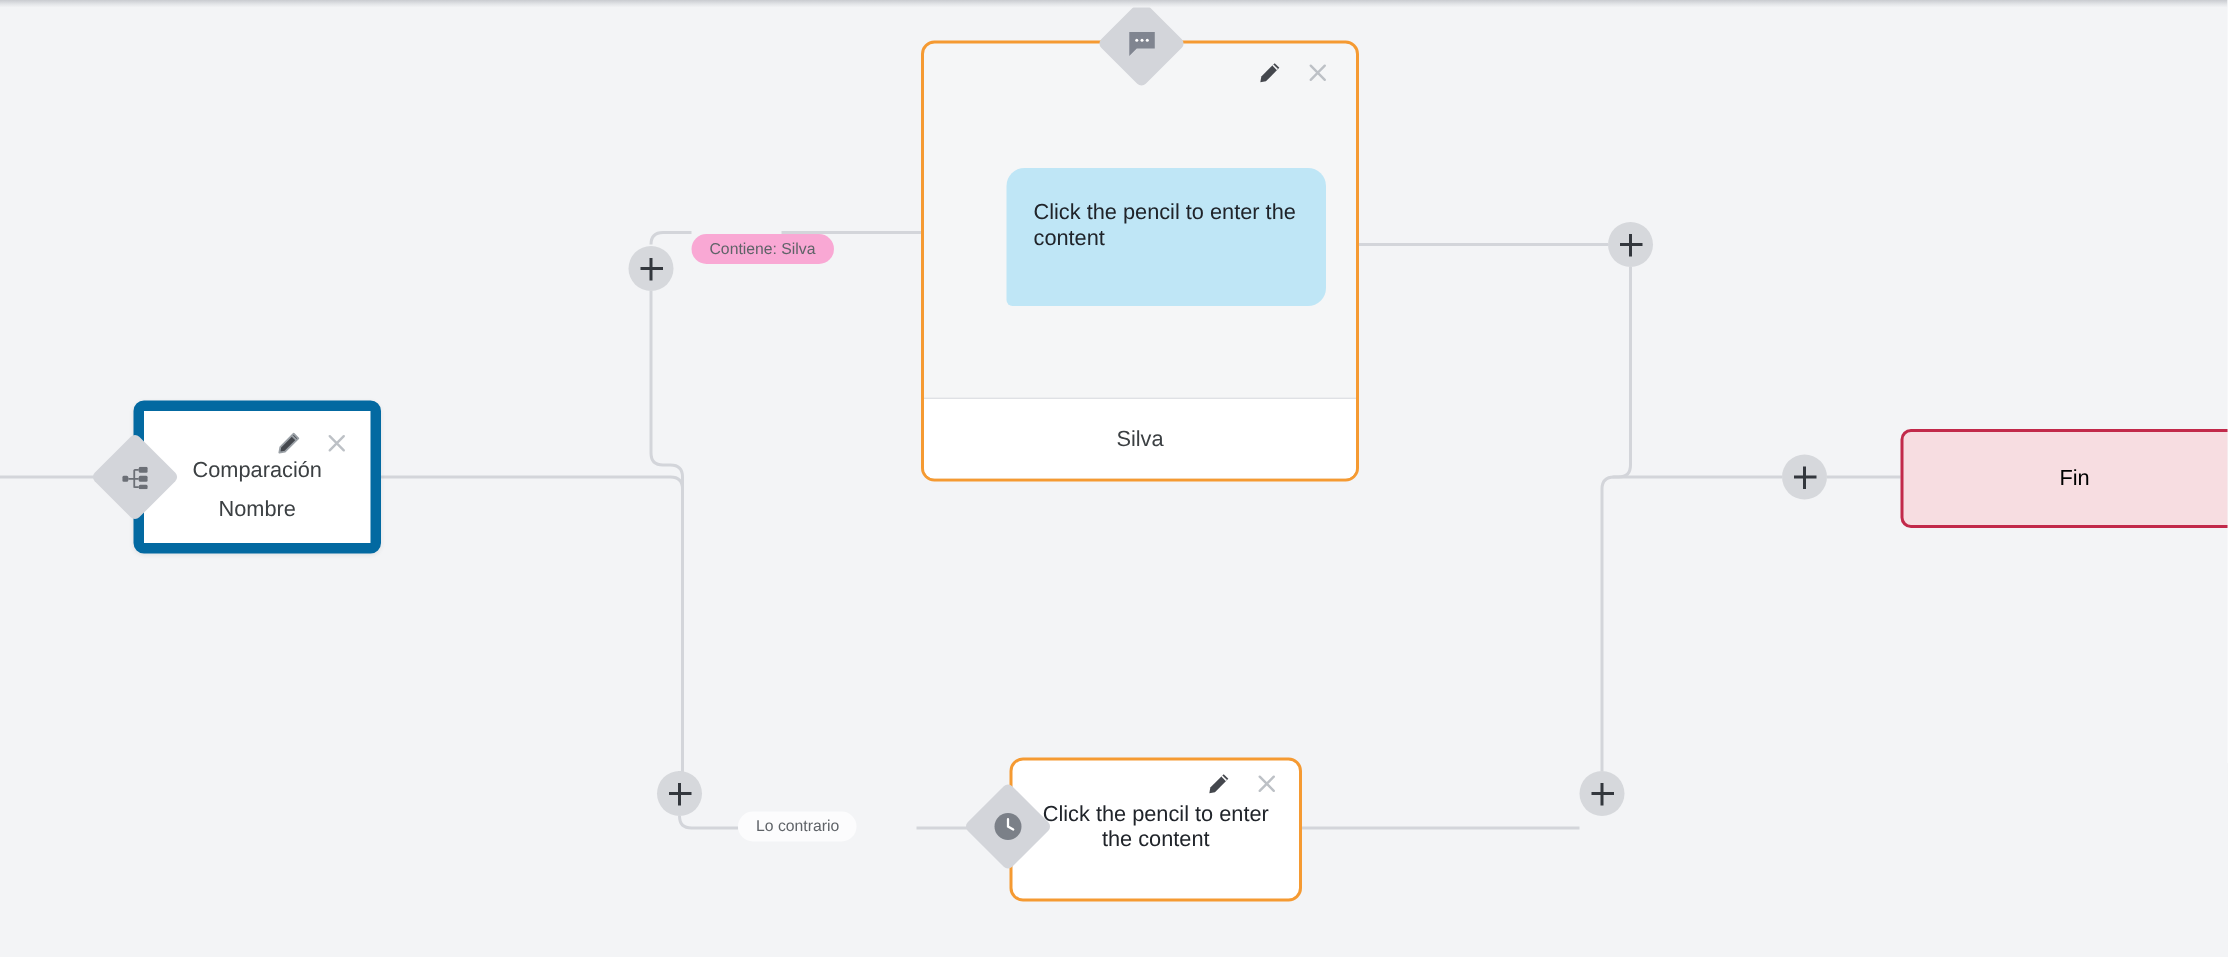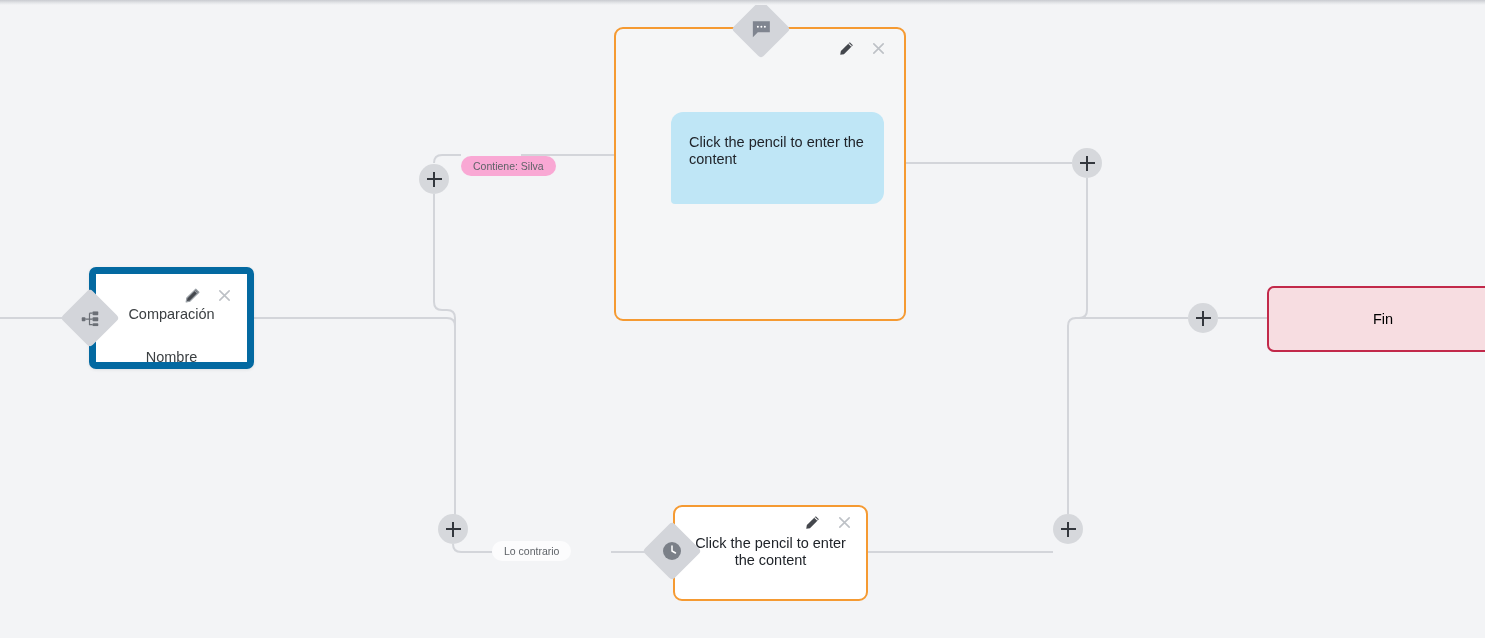--- a/index.html
+++ b/index.html
@@ -42,21 +42,21 @@
     border-radius: 7px;
     box-shadow: 0 1px 3px rgba(60,64,67,.10);
   }
   #node-comparacion .node-icons { right: 15px; top: 14px; }
   .cmp-text {
     position: absolute; left: 0; right: 0;
     text-align: center; color: #3c4043;
     font-size: 14.5px;
   }
   #cmp-line1 { top: 32px; }
-  #cmp-line2 { top: 58px; margin-top: 17px; }
+  #cmp-line2 { top: 58px; }
 
   
   .diamond {
     position: absolute; z-index: 14;
     width: 42px; height: 42px;
     background: #d3d5da;
     transform: rotate(45deg);
     border-radius: 4px;
     display: flex; align-items: center; justify-content: center;
   }
@@ -236,20 +236,21 @@
     <div class="node-icons">
       <svg class="ic ic-pencil" viewBox="0 0 16 16" xmlns="http://www.w3.org/2000/svg">
         <path d="M11.5 1.2 L14.8 4.5 L5.3 14 L1.3 14.7 L2 10.7 Z" fill="#44474d"></path>
         <path d="M10.2 2.5 L13.5 5.8" stroke="#f5f6f7" stroke-width="1.1"></path>
       </svg>
       <svg class="ic" viewBox="0 0 16 16" xmlns="http://www.w3.org/2000/svg">
         <path class="ic-x" d="M3,3 L13,13 M13,3 L3,13" fill="none" stroke-linecap="round"></path>
       </svg>
     </div>
     <div class="bubble">Click the pencil to enter the content</div>
+    <div class="node-footer">Silva</div>
   </div>
 
   <div class="node" id="node-delay">
     <div class="node-icons">
       <svg class="ic ic-pencil" viewBox="0 0 16 16" xmlns="http://www.w3.org/2000/svg">
         <path d="M11.5 1.2 L14.8 4.5 L5.3 14 L1.3 14.7 L2 10.7 Z" fill="#44474d"></path>
         <path d="M10.2 2.5 L13.5 5.8" stroke="#ffffff" stroke-width="1.1"></path>
       </svg>
       <svg class="ic" viewBox="0 0 16 16" xmlns="http://www.w3.org/2000/svg">
         <path class="ic-x" d="M3,3 L13,13 M13,3 L3,13" fill="none" stroke-linecap="round"></path>

